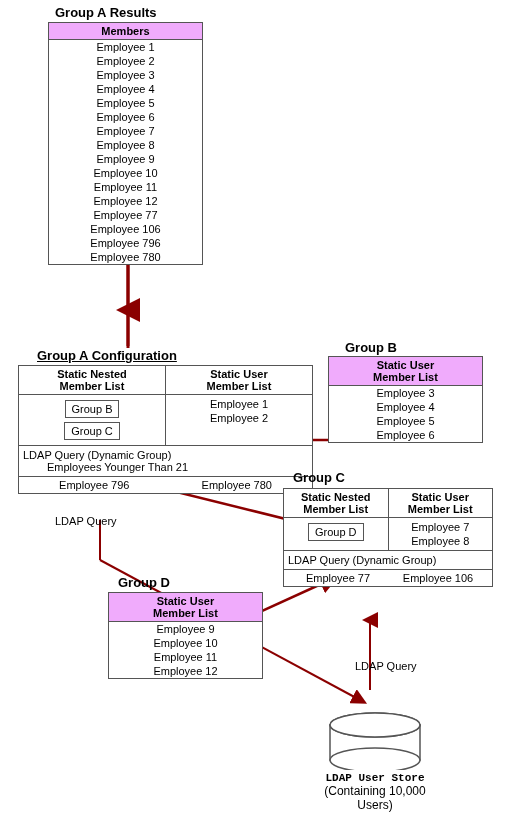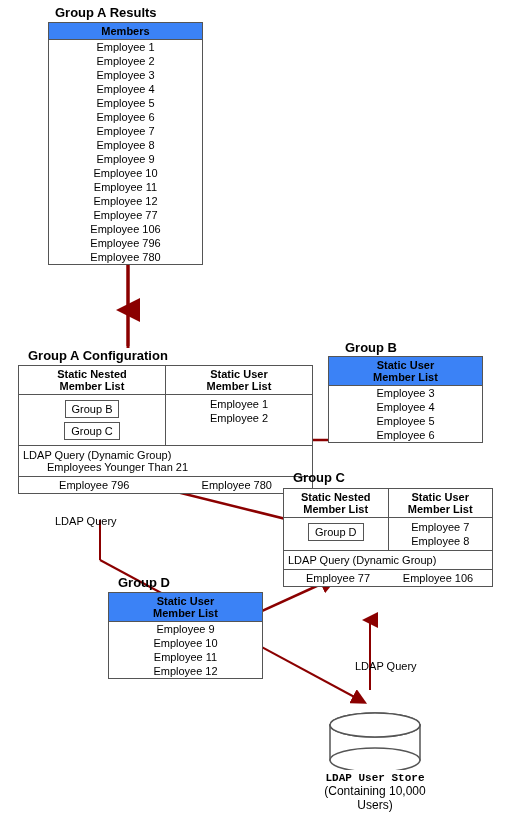--- a/index.html
+++ b/index.html
@@ -21,21 +21,21 @@
 
     
     .box {
       position: absolute;
       background: #fff;
       border: 1px solid #555;
       text-align: center;
     }
 
     .box-header {
-      background: #3b82f6;
+      background: #f0abfc;
       border-bottom: 1px solid #555;
       padding: 2px 4px;
       font-weight: bold;
       font-size: 11px;
     }
 
     .box-item {
       padding: 0 4px;
       font-size: 11px;
       line-height: 14px;
@@ -140,21 +140,21 @@
   <div class="box" style="top:356px; left:328px; width:155px;">
     <div class="box-header">Static User<br>Member List</div>
     <div>
       <div class="box-item">Employee 3</div>
       <div class="box-item">Employee 4</div>
       <div class="box-item">Employee 5</div>
       <div class="box-item">Employee 6</div>
     </div>
   </div>
 
-  <div style="position:absolute; top:348px; left:28px;">
+  <div style="position:absolute; top:348px; left:37px;text-decoration:underline;">
     <span style="font-weight:bold; font-size:13px;">Group A Configuration</span>
   </div>
   <div class="box" style="top:365px; left:18px; width:295px;">
 
     <div style="display:flex; border-bottom:1px solid #555;">
       <div style="flex:1; border-right:1px solid #555; padding:2px 4px; font-size:11px; font-weight:bold; text-align:center;">Static Nested<br>Member List</div>
       <div style="flex:1; padding:2px 4px; font-size:11px; font-weight:bold; text-align:center;">Static User<br>Member List</div>
     </div>
 
     <div style="display:flex; border-bottom:1px solid #555;">

